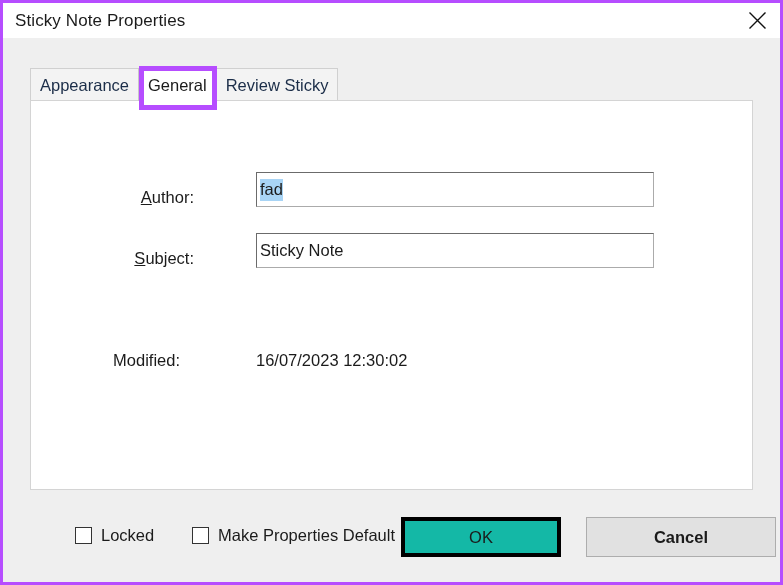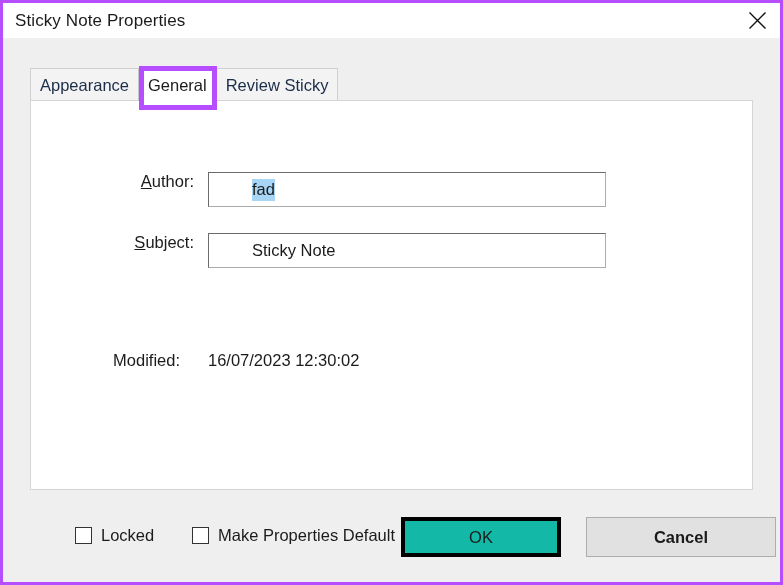--- a/index.html
+++ b/index.html
@@ -122,21 +122,22 @@
     box-sizing: border-box;
     background: #ffffff;
     border: 1px solid #d4d4d4;
     z-index: 1;
   }
 
   
   .form-row {
     position: absolute;
     display: flex;
-    align-items: flex-start;
+    align-items: flex-end;
+    gap: 48px;
   }
   .row-author  { left: 73px; top: 71px; }
   .row-subject { left: 73px; top: 132px; }
   .row-modified{ left: 59px; top: 250px; }
 
   .field-label {
     width: 90px;
     text-align: right;
     font-size: 16.5px;
     color: #1b1b1b;
@@ -153,21 +154,21 @@
     border: 1px solid #ababab;
     border-top: 1px solid #6b6b6b;
     border-left: 1px solid #6b6b6b;
     display: flex;
     align-items: center;
     padding-left: 3px;
     font-size: 16.5px;
     color: #1b1b1b;
     overflow: hidden;
   }
-  .textbox .val { white-space: nowrap; margin-left: 40px; }
+  .textbox .val { white-space: nowrap; }
   .textbox .val.selected {
     background: #a8d4f5;
     color: #1b1b1b;
     padding: 1px 0 2px 0;
   }
 
   .static-label {
     font-size: 16.5px;
     color: #1b1b1b;
     white-space: nowrap;

